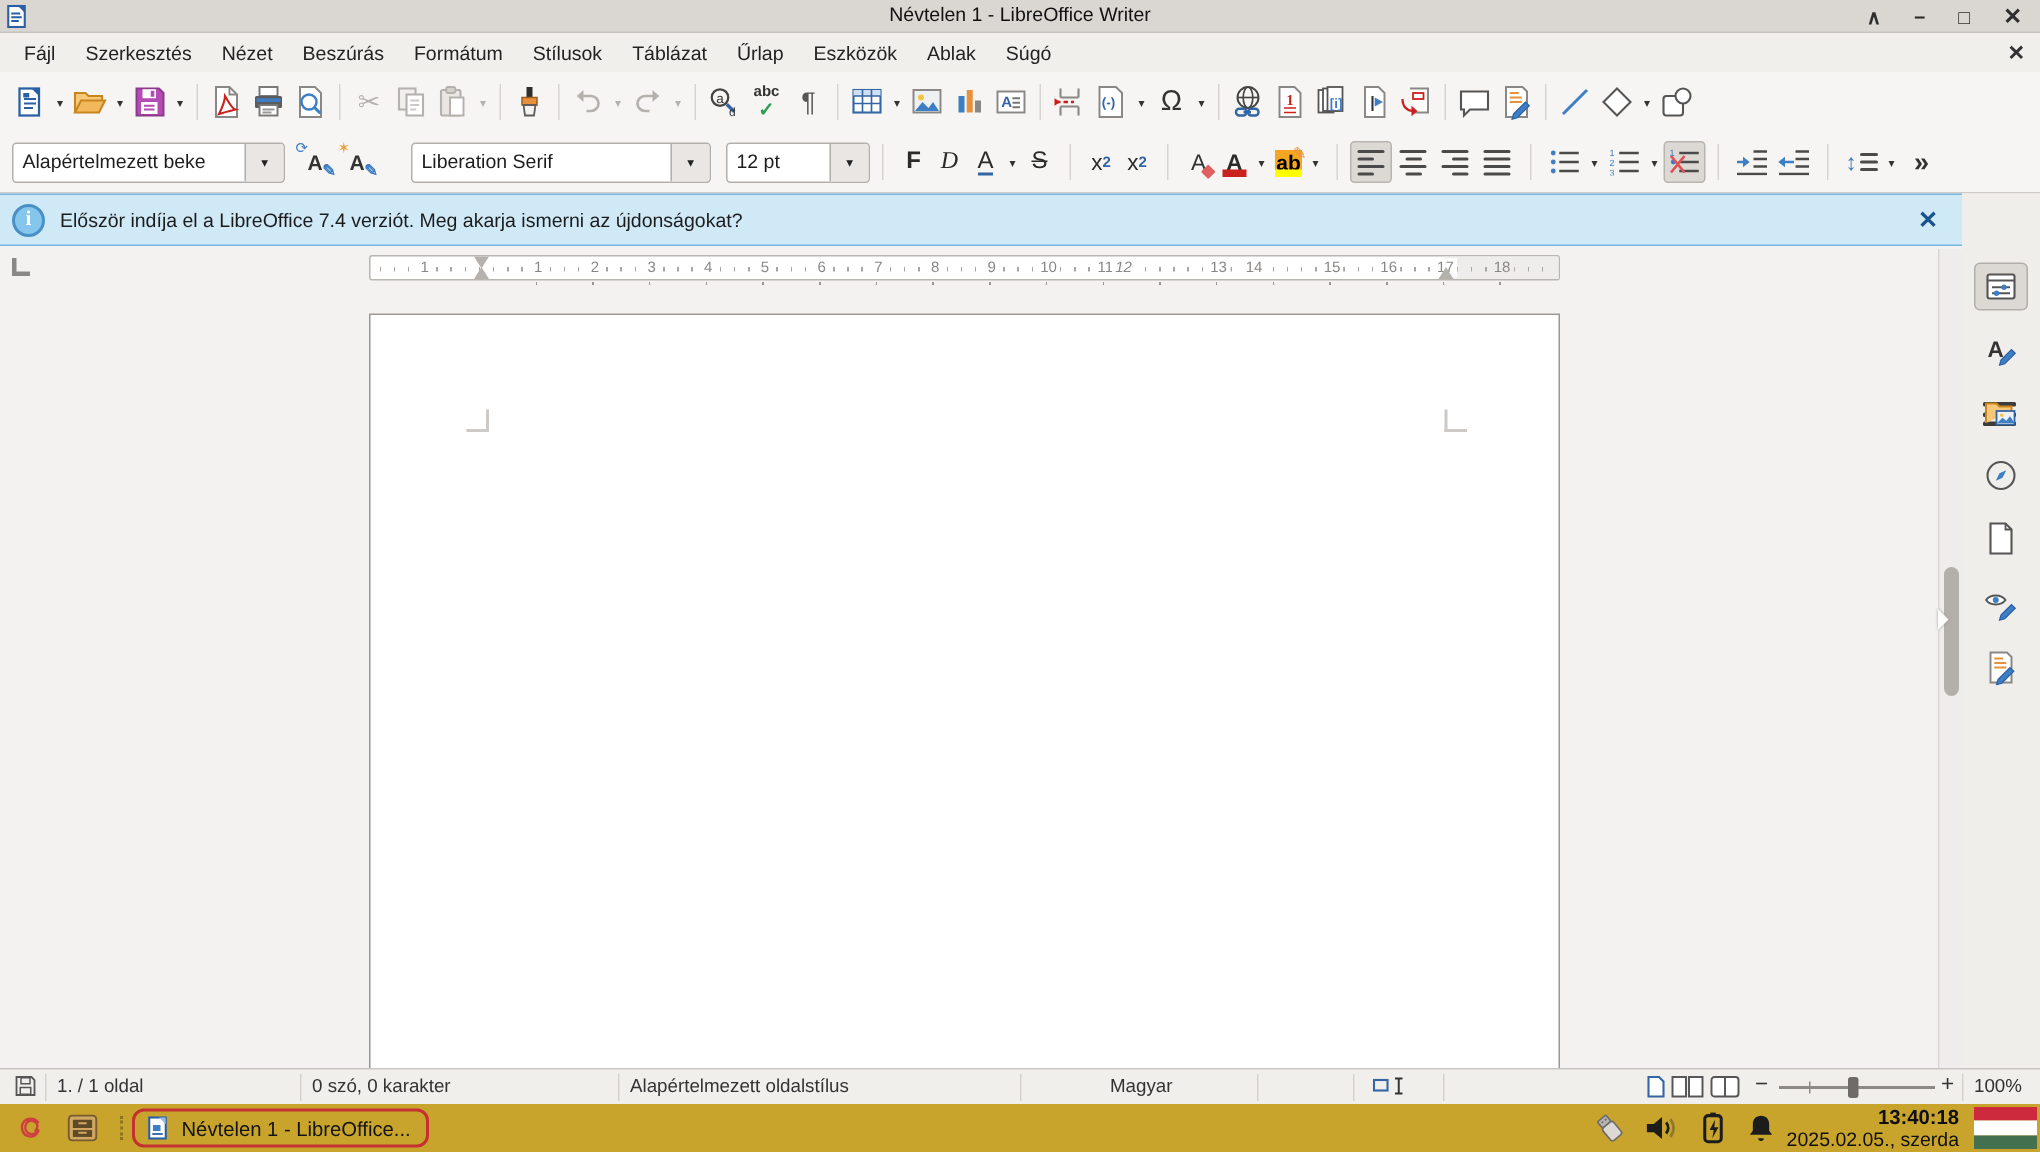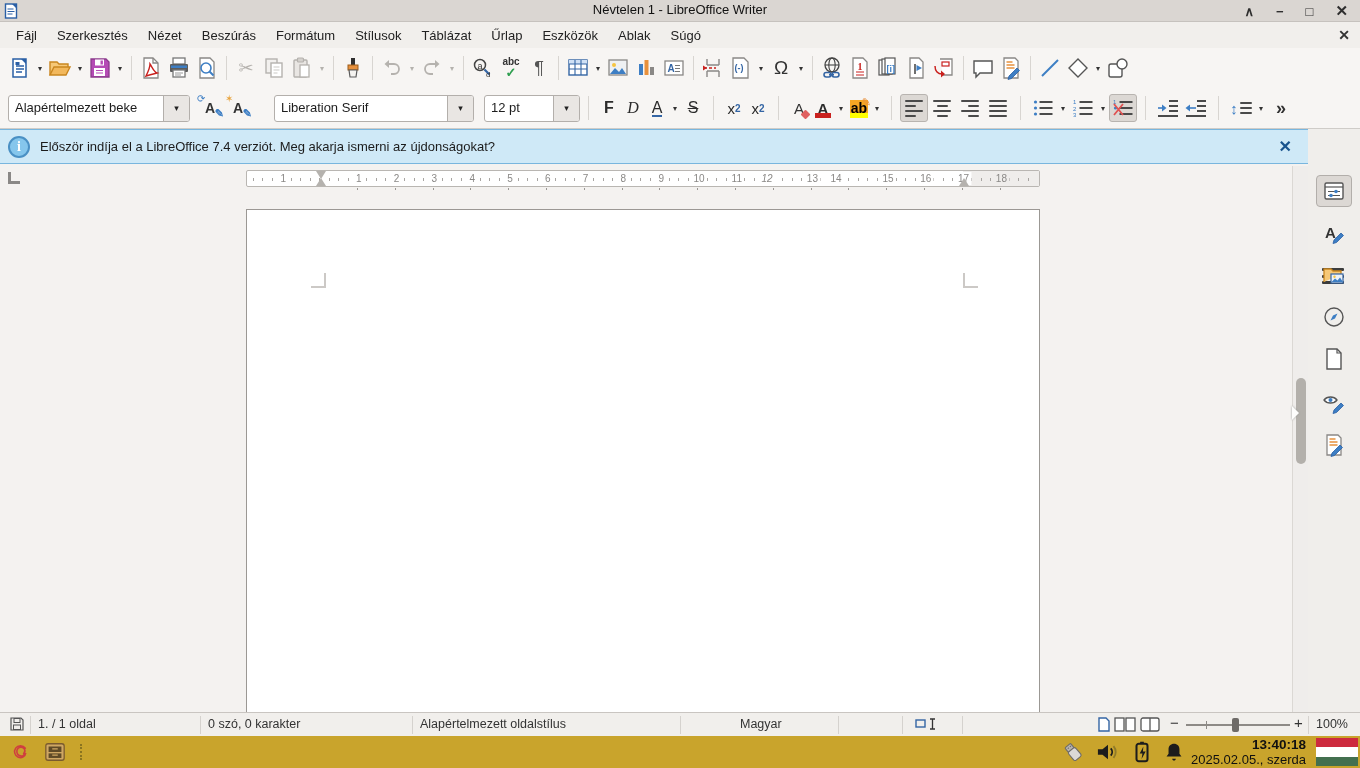--- a/index.html
+++ b/index.html
@@ -518,21 +518,21 @@
       <span class="num" style="left: 149.6px;">2</span>
       <span class="num" style="left: 187.4px;">3</span>
       <span class="num" style="left: 225.2px;">4</span>
       <span class="num" style="left: 263px;">5</span>
       <span class="num" style="left: 300.8px;">6</span>
       <span class="num" style="left: 338.6px;">7</span>
       <span class="num" style="left: 376.4px;">8</span>
       <span class="num" style="left: 414.2px;">9</span>
       <span class="num" style="left: 452px;">10</span>
       <span class="num" style="left: 489.8px;">11</span>
-      <span class="num" style="left: 520px; font-style: italic;">12</span>
+      <span class="num" style="left: 502px; font-style: italic;">12</span>
       <span class="num" style="left: 565.4px;">13</span>
       <span class="num" style="left: 589px; text-align: center;">14</span>
       <span class="num" style="left: 641px;">15</span>
       <span class="num" style="left: 678.8px;">16</span>
       <span class="num" style="left: 716.6px;">17</span>
       <span class="num" style="left: 754.4px; background: rgb(239, 237, 235);">18</span>
     </div>
 
   <div class="ind" style="left:69px;top:0;border-left:5px solid transparent;border-right:5px solid transparent;border-top:8px solid #b5b2ae"></div>
   <div class="ind" style="left:69px;bottom:0;border-left:5px solid transparent;border-right:5px solid transparent;border-bottom:8px solid #b5b2ae"></div>
@@ -663,20 +663,29 @@
   <svg class="abs" style="left:10px;top:6px" width="21" height="21" viewBox="0 0 24 24">
       <path d="M17.5,7 C15,3.5 9,3.5 6.5,7 c-2.5,3.5 -1,9 3,10.5 c4,1.5 8,-1 8.5,-5 c-1,3 -4.5,4.5 -7.5,3 c-3,-1.5 -3.5,-5.5 -1.5,-8 c2,-2.5 6,-2 7.5,0.5 c1,2 0.5,4 -1,5.5" fill="none" stroke="#cf3f3f" stroke-width="1.8" stroke-linecap="round"></path>
     </svg>
   <svg class="abs" style="left:44px;top:5px" width="22" height="22" viewBox="0 0 24 24">
       <rect x="2" y="3" width="20" height="18" rx="2.5" fill="#cfa763" stroke="#7a5b2e" stroke-width="1.4"></rect>
       <rect x="5" y="6" width="14" height="6" fill="#5f4a26"></rect>
       <rect x="5" y="13.5" width="14" height="5" fill="#5f4a26"></rect>
       <path d="M9,8.5 h6 M9,15.5 h6" stroke="#cfa763" stroke-width="1.4"></path>
     </svg>
   <div class="dots abs" style="left:77px;top:8px"></div>
+  <div class="task-btn">
+    <svg width="16" height="16" viewBox="0 0 16 16">
+        <rect x="1.5" y="1" width="11" height="14" fill="#fff" stroke="#2a5fa5" stroke-width="1.4"></rect>
+        <path d="M8,1 l4.5,0 0,4.5 z" fill="#9db9dd"></path>
+        <rect x="4" y="6" width="5" height="4" fill="#3d7ec4"></rect>
+        <path d="M3.5,12 h7" stroke="#2a5fa5" stroke-width="1.2"></path>
+      </svg>
+    <span style="white-space:nowrap;overflow:hidden">Névtelen 1 - LibreOffice...</span>
+  </div>
   <div class="tray">
     <svg width="22" height="22" viewBox="0 0 24 24">
         <g transform="rotate(-40 12 12)">
           <rect x="8" y="3" width="8" height="6" rx="1" fill="#b7b4b0" stroke="#6e6b68" stroke-width="1.2"></rect>
           <rect x="7" y="9" width="10" height="12" rx="2" fill="#dcd9d5" stroke="#6e6b68" stroke-width="1.2"></rect>
           <path d="M10,5.5 h1.5 M13,5.5 h1.5" stroke="#6e6b68" stroke-width="1.2"></path>
         </g>
       </svg>
     <svg width="24" height="22" viewBox="0 0 26 24">
         <path d="M2,9 h5 l6,-5 v16 l-6,-5 h-5 z" fill="#1c1c1c"></path>

